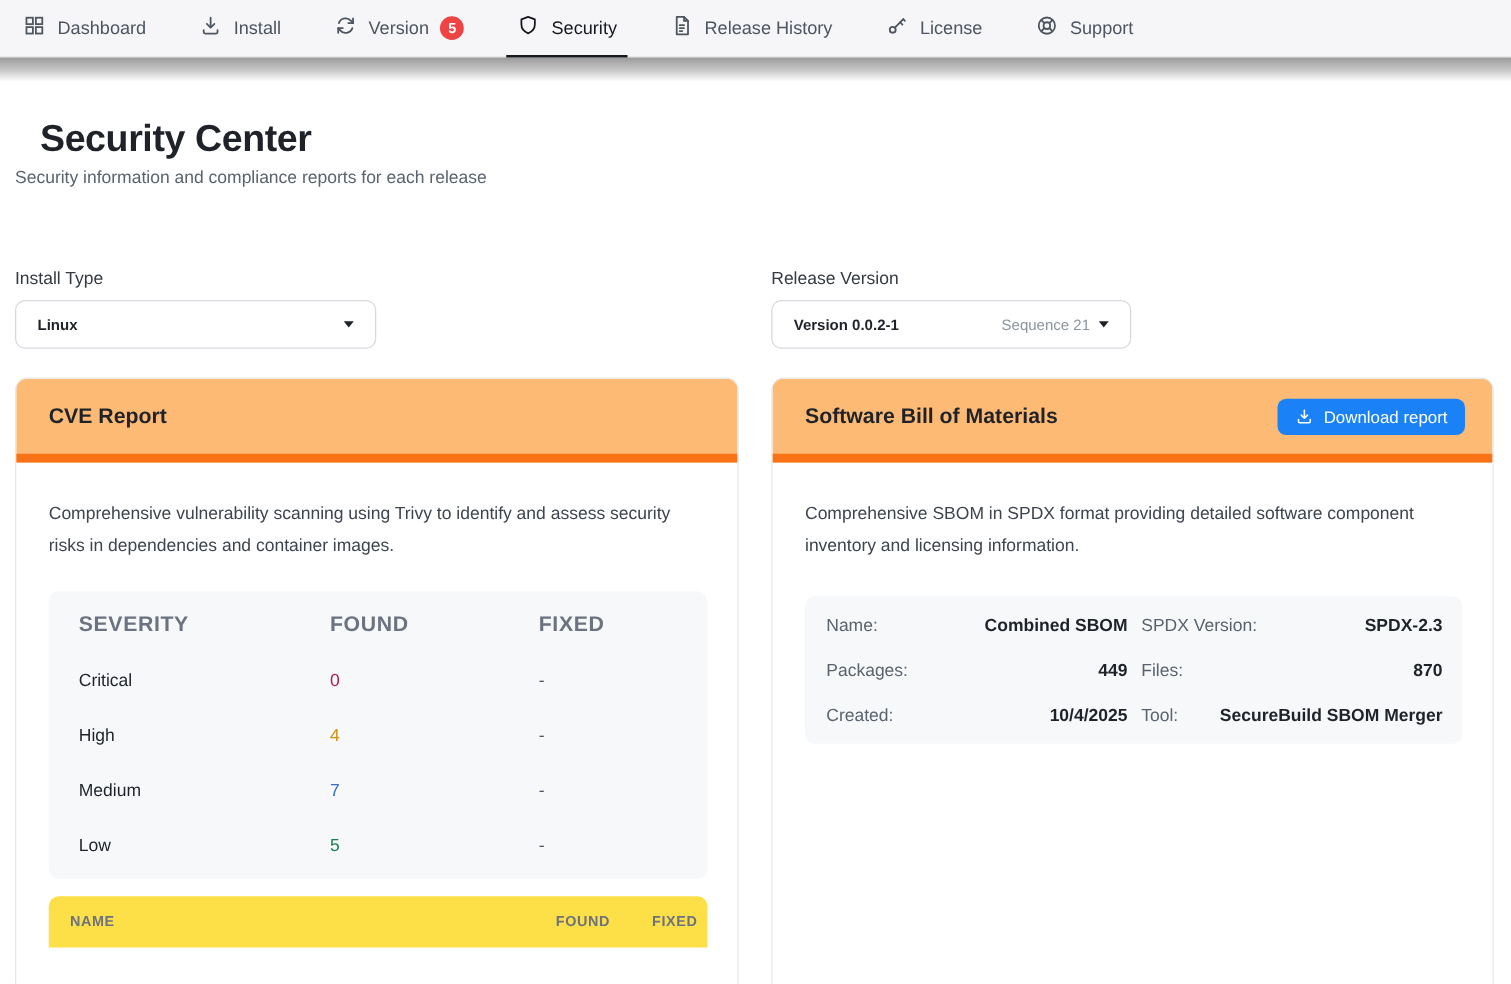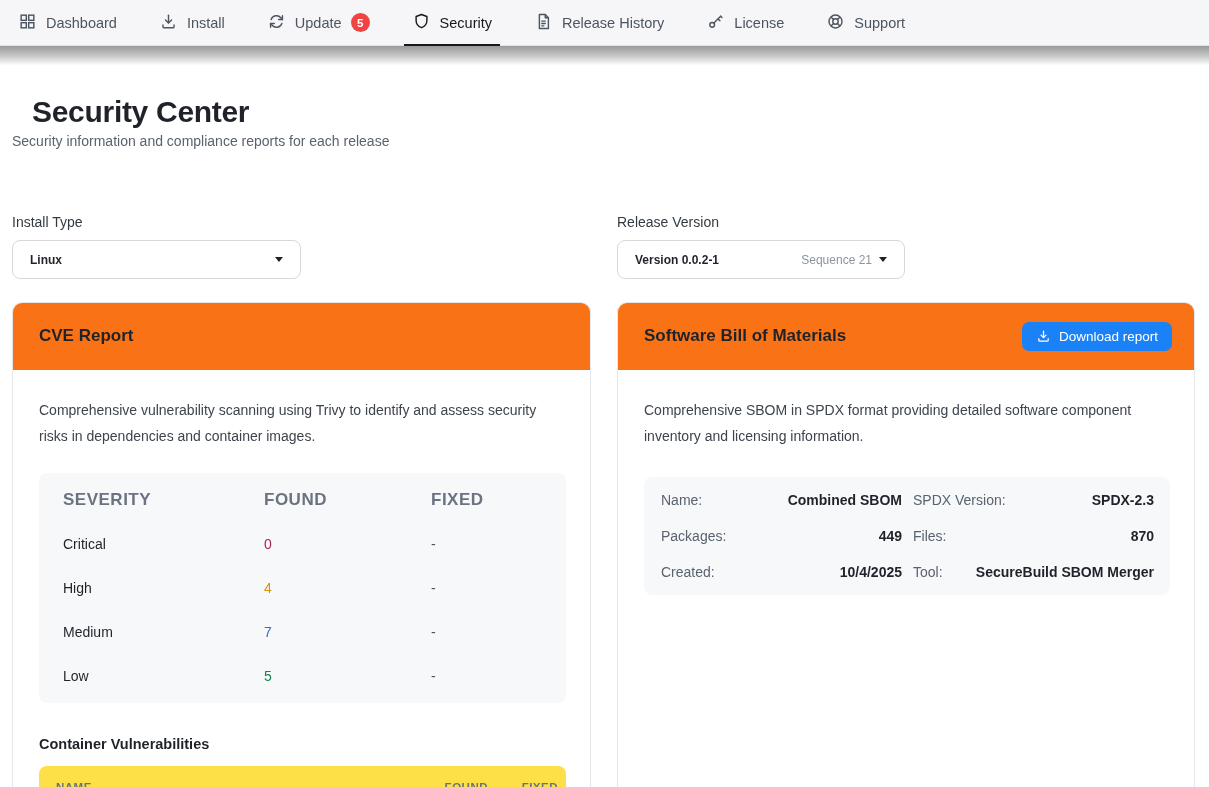--- a/index.html
+++ b/index.html
@@ -38,21 +38,21 @@
   .select-value { font-size: 12px; font-weight: 700; color: #1f2329; }
   .select-side { display: flex; align-items: center; gap: 7px; }
   .select-seq { font-size: 12px; color: #8b949e; }
   .caret { width: 0; height: 0; border-left: 4.5px solid transparent;
     border-right: 4.5px solid transparent; border-top: 5.5px solid #1f2329; }
 
   
   .cards { margin-top: 23px; align-items: stretch; }
   .card { border: 1px solid #e4e7eb; border-radius: 10px; background: #fff;
     overflow: hidden; min-height: 525px; }
-  .card-header { background: #f97316; border-bottom: 1px solid #f97316; height: 67px;
+  .card-header { background: #fdba74; border-bottom: 7px solid #f97316; height: 67px;
     padding: 0 22px 0 26px; display: flex; align-items: center; justify-content: space-between; }
   .card-title { font-size: 17px; font-weight: 700; color: #1f2329; }
   .card-body { padding: 27px 24px 24px 26px; }
   .card-desc { font-size: 14px; line-height: 26px; color: #3d444d; max-width: 531px; }
 
   
   .sev-table { margin-top: 24px; background: #f7f8fa; border-radius: 8px; padding: 5px 0; }
   .sev-row { display: grid; grid-template-columns: 201px 167px 1fr; align-items: center;
     height: 44px; padding-left: 24px; font-size: 14px; color: #1f2329; }
   .sev-head-cell { font-size: 17px; font-weight: 700; color: #6b7280; letter-spacing: 0.5px; }
@@ -109,21 +109,21 @@
 
   <div class="nav-item">
     <span>
       <svg viewBox="0 0 24 24" fill="none" stroke="currentColor" stroke-width="1.8" stroke-linecap="round" stroke-linejoin="round">
         <path d="M5.2 9.5a7.2 7.2 0 0 1 12.3-2.3l2 2.3"></path>
           <path d="M19.5 4.8v4.7h-4.7"></path>
         <path d="M18.8 14.5a7.2 7.2 0 0 1-12.3 2.3l-2-2.3"></path>
           <path d="M4.5 19.2v-4.7h4.7"></path>
       </svg>
     </span>
-    <span>Update</span>
+    <span>Version</span>
     <span class="badge" style="background-color: rgb(239, 68, 68);">5</span>
   </div>
 
   <div class="nav-item active">
     <span>
       <svg viewBox="0 0 24 24" fill="none" stroke="currentColor" stroke-width="1.8" stroke-linejoin="round">
         <path d="M12 3.2l6.8 2.5v5c0 4.6-2.9 7.6-6.8 9.1-3.9-1.5-6.8-4.5-6.8-9.1v-5z"></path>
       </svg>
     </span>
     <span>Security</span>
@@ -221,21 +221,20 @@
             <span style="color: rgb(53, 105, 214);">7</span>
             <span class="dash">-</span>
           </div>
           <div class="sev-row">
             <span>Low</span>
             <span style="color: rgb(21, 128, 79);">5</span>
             <span class="dash">-</span>
           </div>
         </div>
 
-        <div class="cv-title">Container Vulnerabilities</div>
         <div class="cv-header">
           <span class="cv-name">NAME</span>
           <span class="cv-found">FOUND</span>
           <span class="cv-fixed">FIXED</span>
         </div>
       </div>
     </section>
 
     <section class="card">
       <div class="card-header">

